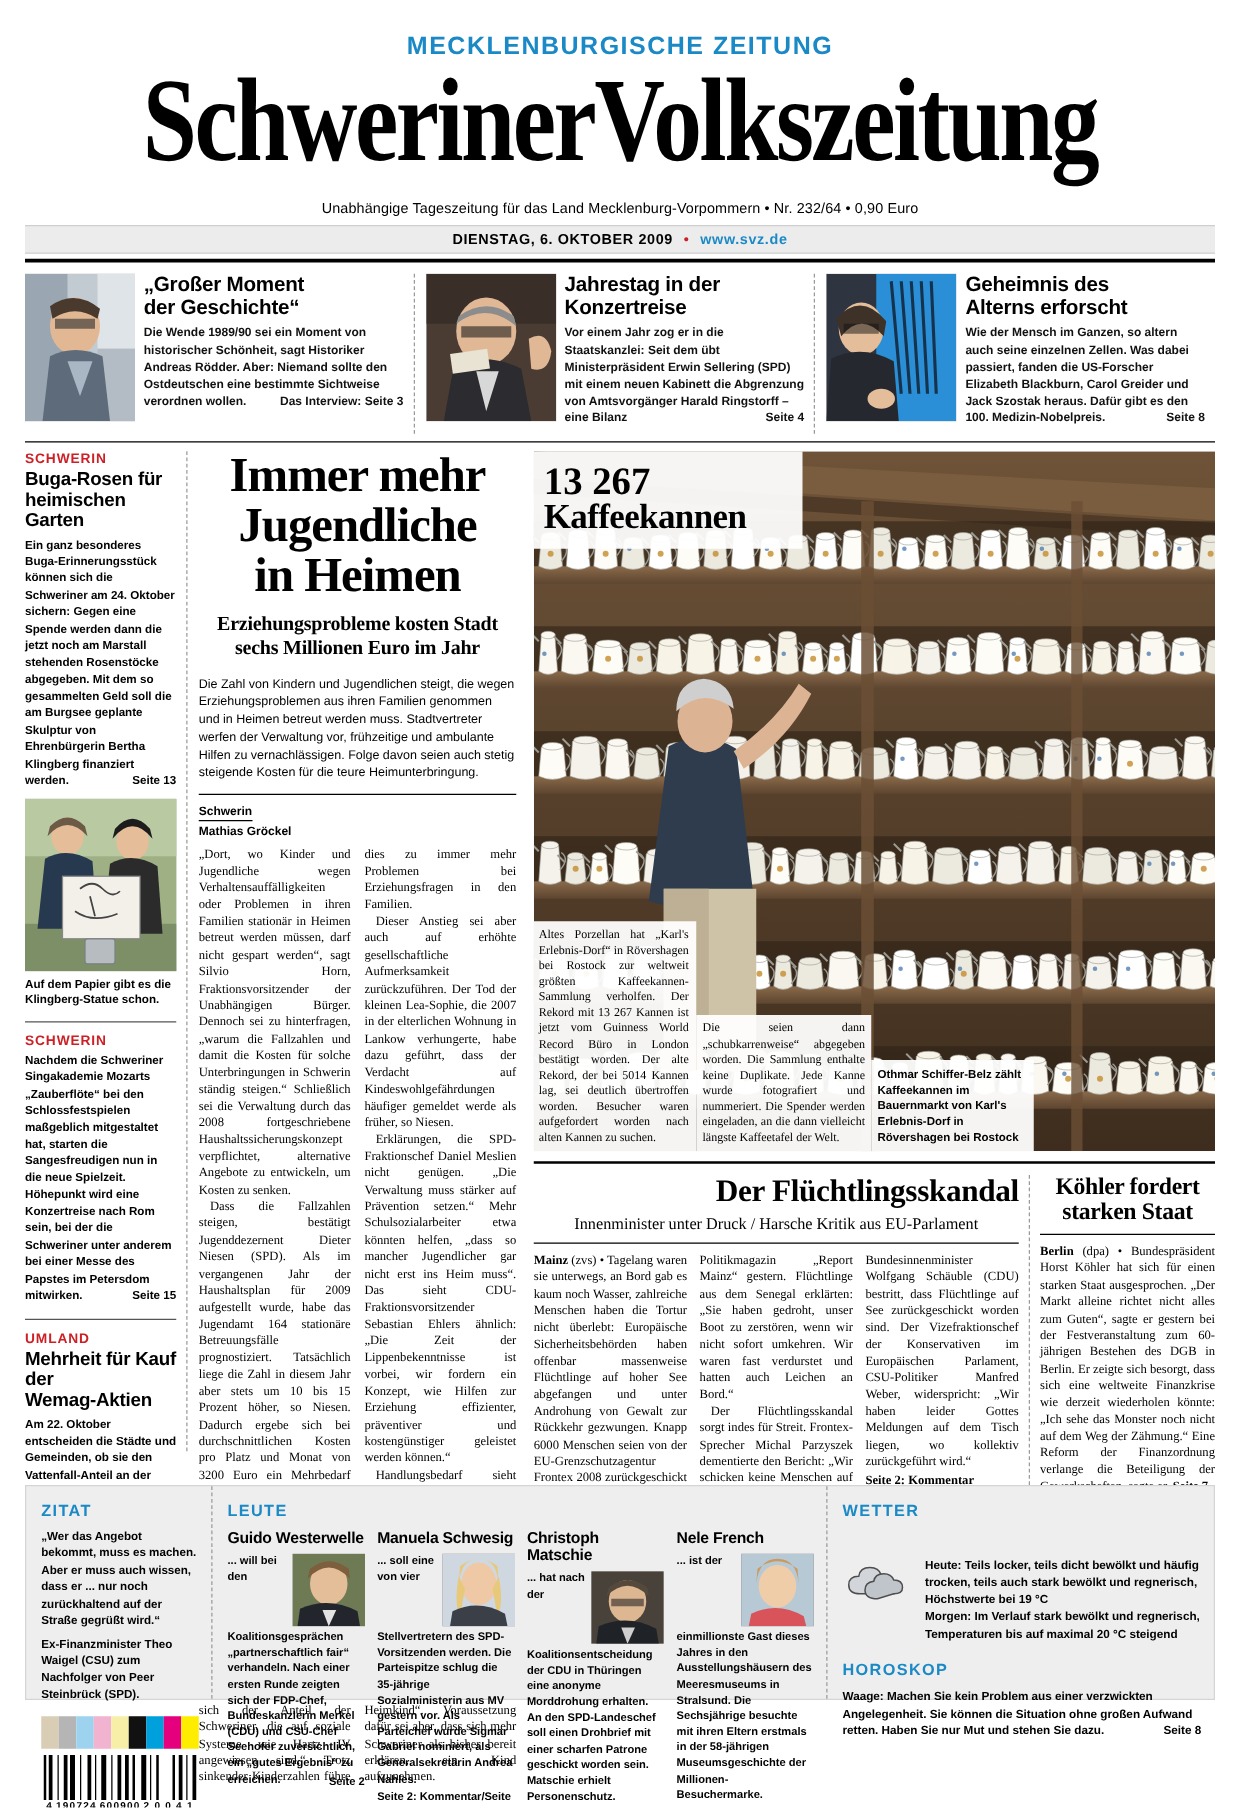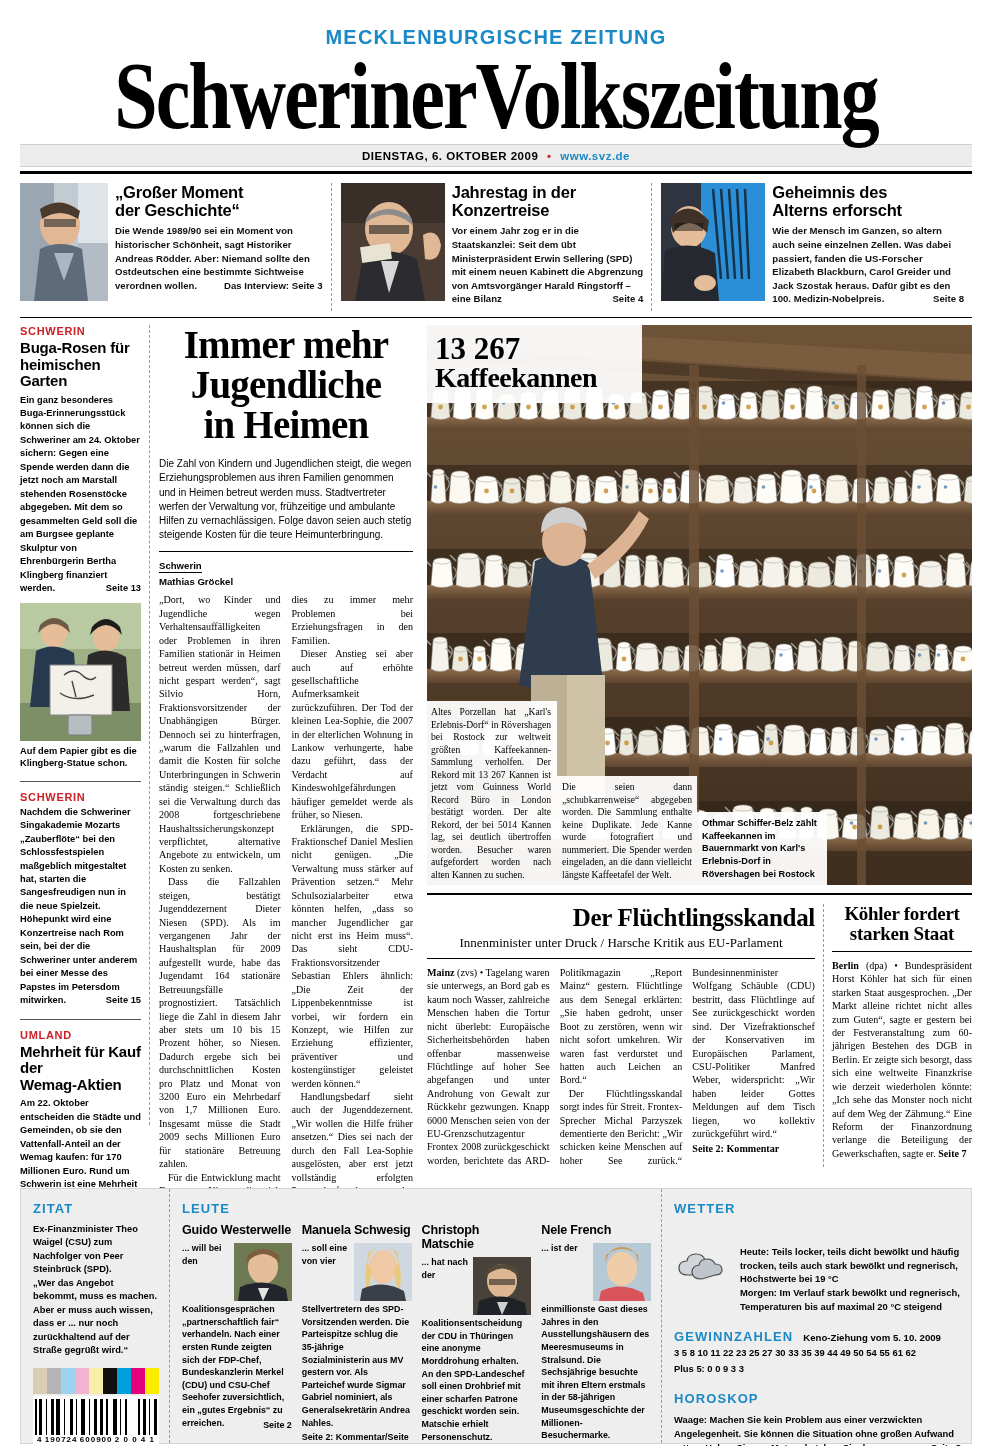--- a/index.html
+++ b/index.html
@@ -115,21 +115,21 @@
   .credit { font-size: 9.2px; font-weight: bold; line-height: 1.4; }
   .rule-med { height: 2px; background: #000; margin: 8px 0 9px; }
 
   .fluHead { font-family: "Liberation Serif", serif; font-weight: bold; font-size: 25px; text-align: right; letter-spacing: -.3px; }
   .fluSub { font-family: "Liberation Serif", serif; font-size: 13px; text-align: center; margin-top: 3px; }
   .koehHead { font-family: "Liberation Serif", serif; font-weight: bold; font-size: 19px; line-height: 1.05; text-align: center; letter-spacing: -.3px; }
 
   .threecol { column-count: 3; column-gap: 10px; }
 
   
-  .bottom { position: absolute; left: 20px; right: 20px; top: 1188px; height: 256px; background: #eeeeee; border: 1px solid #d5d5d5; display: flex; }
+  .bottom { position: absolute; left: 20px; right: 20px; top: 1188px; height: 172px; background: #eeeeee; border: 1px solid #d5d5d5; display: flex; }
   .bcol { padding: 12px 10px 8px 12px; }
   .bcol + .bcol { border-left: 1px dashed #9a9a9a; }
   .bZitat { width: 148px; flex: 0 0 148px; }
   .bLeute { flex: 1; }
   .bWetter { width: 310px; flex: 0 0 310px; }
   .blueHead { color: #1b89c6; font-size: 13px; font-weight: bold; letter-spacing: 1.1px; margin-bottom: 7px; }
   .quoteTxt { font-size: 9.3px; font-weight: bold; line-height: 1.45; }
   .colorbar { display: flex; height: 26px; margin-top: 10px; }
   .colorbar div { flex: 1; }
   .barcodeBox { margin-top: 2px; background: #fff; padding: 3px 2px 1px; }
@@ -156,20 +156,21 @@
   .pageref { font-weight: bold; }
 </style>
 </head>
 <body>
 
 <div class="page">
 
   <div class="masthead">
     <div class="kicker">MECKLENBURGISCHE ZEITUNG</div>
     <div class="logo">SchwerinerVolkszeitung</div>
+    <div class="subline">Unabhängige Tageszeitung für das Land Mecklenburg-Vorpommern • Nr. 232/64 • 0,90 Euro</div>
     <div class="datebar">
       <span>DIENSTAG, 6. OKTOBER 2009</span>
       <span class="dot">•</span>
       <span class="url">www.svz.de</span>
     </div>
     <div class="rule-thick"></div>
   </div>
 
   <div class="teasers">
 
@@ -299,20 +300,22 @@
           <span class="pageref" style="float:right">Seite 20</span>
         </div>
       </div>
 
     </div>
 
     <div class="colC">
       <div class="leadHead" style="white-space: pre-line;">Immer mehr
 Jugendliche
 in Heimen</div>
+      <div class="leadSub" style="white-space: pre-line;">Erziehungsprobleme kosten Stadt
+sechs Millionen Euro im Jahr</div>
       <div class="leadIntro">Die Zahl von Kindern und Jugendlichen steigt, die wegen Erziehungsproblemen aus ihren Familien genommen und in Heimen betreut werden muss. Stadtvertreter werfen der Verwaltung vor, frühzeitige und ambulante Hilfen zu vernachlässigen. Folge davon seien auch stetig steigende Kosten für die teure Heimunterbringung.</div>
       <div class="byRule"></div>
       <div><span class="byDept">Schwerin</span></div>
       <div class="byName">Mathias Gröckel</div>
       <div class="twocol serif">
         <p>„Dort, wo Kinder und Jugendliche wegen Verhaltensauffälligkeiten oder Problemen in ihren Familien stationär in Heimen betreut werden müssen, darf nicht gespart werden“, sagt Silvio Horn, Fraktionsvorsitzender der Unabhängigen Bürger. Dennoch sei zu hinterfragen, „warum die Fallzahlen und damit die Kosten für solche Unterbringungen in Schwerin ständig steigen.“ Schließlich sei die Verwaltung durch das 2008 fortgeschriebene Haushaltssicherungskonzept verpflichtet, alternative Angebote zu entwickeln, um Kosten zu senken.</p>
         <p>Dass die Fallzahlen steigen, bestätigt Jugenddezernent Dieter Niesen (SPD). Als im vergangenen Jahr der Haushaltsplan für 2009 aufgestellt wurde, habe das Jugendamt 164 stationäre Betreuungsfälle prognostiziert. Tatsächlich liege die Zahl in diesem Jahr aber stets um 10 bis 15 Prozent höher, so Niesen. Dadurch ergebe sich bei durchschnittlichen Kosten pro Platz und Monat von 3200 Euro ein Mehrbedarf von 1,7 Millionen Euro. Insgesamt müsse die Stadt 2009 sechs Millionen Euro für stationäre Betreuung zahlen.</p>
         <p>Für die Entwicklung macht Dezernent Niesen die sich verändernde soziale Struktur in Schwerin verantwortlich: „Da viele qualifizierte Einwohner auf der Suche nach Ausbildung oder Arbeit die Stadt verlassen, erhöht sich der Anteil der Schweriner, die auf soziale Systeme wie Hartz IV angewiesen sind.“ Trotz sinkender Kinderzahlen führe dies zu immer mehr Problemen bei Erziehungsfragen in den Familien.</p>
         <p>Dieser Anstieg sei aber auch auf erhöhte gesellschaftliche Aufmerksamkeit zurückzuführen. Der Tod der kleinen Lea-Sophie, die 2007 in der elterlichen Wohnung in Lankow verhungerte, habe dazu geführt, dass der Verdacht auf Kindeswohlgefährdungen häufiger gemeldet werde als früher, so Niesen.</p>
         <p>Erklärungen, die SPD-Fraktionschef Daniel Meslien nicht genügen. „Die Verwaltung muss stärker auf Prävention setzen.“ Mehr Schulsozialarbeiter etwa könnten helfen, „dass so mancher Jugendlicher gar nicht erst ins Heim muss“. Das sieht CDU-Fraktionsvorsitzender Sebastian Ehlers ähnlich: „Die Zeit der Lippenbekenntnisse ist vorbei, wir fordern ein Konzept, wie Hilfen zur Erziehung effizienter, präventiver und kostengünstiger geleistet werden können.“</p>
@@ -1349,22 +1352,22 @@
         </div>
       </div>
 
     </div>
   </div>
 
   <div class="bottom">
 
     <div class="bcol bZitat">
       <div class="blueHead">ZITAT</div>
+      <div class="quoteTxt">„Wer das Angebot bekommt, muss es machen. Aber er muss auch wissen, dass er ... nur noch zurückhaltend auf der Straße gegrüßt wird.“</div>
       <div class="quoteTxt" style="margin-top:5px;font-weight:bold;">Ex-Finanzminister Theo Waigel (CSU) zum Nachfolger von Peer Steinbrück (SPD).</div>
-      <div class="quoteTxt">„Wer das Angebot bekommt, muss es machen. Aber er muss auch wissen, dass er ... nur noch zurückhaltend auf der Straße gegrüßt wird.“</div>
       <div class="colorbar">
         <div style="background:#d9cdb6"></div>
         <div style="background:#b5b5b5"></div>
         <div style="background:#9ed3ef"></div>
         <div style="background:#f2b3d0"></div>
         <div style="background:#f7efa8"></div>
         <div style="background:#111111"></div>
         <div style="background:#00a0dd"></div>
         <div style="background:#e5007e"></div>
         <div style="background:#ffed00"></div>
@@ -1506,31 +1509,20 @@
           </svg>
         </div>
         <div class="wTxt">
           <b>Heute:</b>
           <span>Teils locker, teils dicht bewölkt und häufig trocken, teils auch stark bewölkt und regnerisch, Höchstwerte bei 19 °C</span><br>
           <b>Morgen:</b>
           <span>Im Verlauf stark bewölkt und regnerisch, Temperaturen bis auf maximal 20 °C steigend</span>
         </div>
       </div>
 
-      <div class="gwRow">
-        <div class="gwHead">
-          <span class="blueHead" style="margin-bottom:0">GEWINNZAHLEN</span>
-          <span class="gwSub">Keno-Ziehung vom 5. 10. 2009</span>
-        </div>
-        <div class="gwNums">3 5 8 10 11 22 23 25 27 30 33 35 39 44 49 50 54 55 61 62</div>
-        <div class="gwNums">
-          <b>Plus 5:</b>
-          <span>0 0 9 3 3</span>
-        </div>
-      </div>
 
       <div class="hrRow">
         <div class="blueHead">HOROSKOP</div>
         <div class="hrTxt">
           <b>Waage:</b>
           <span>Machen Sie kein Problem aus einer verzwickten Angelegenheit. Sie können die Situation ohne großen Aufwand retten. Haben Sie nur Mut und stehen Sie dazu.</span>
           <span class="pageref" style="float:right">Seite 8</span>
         </div>
       </div>
     </div>

